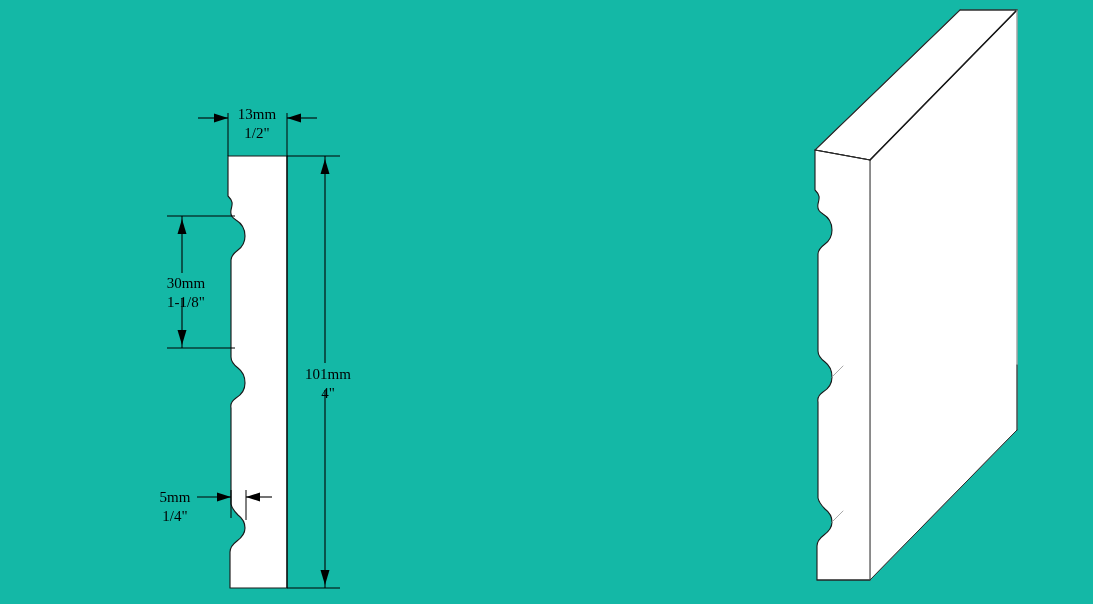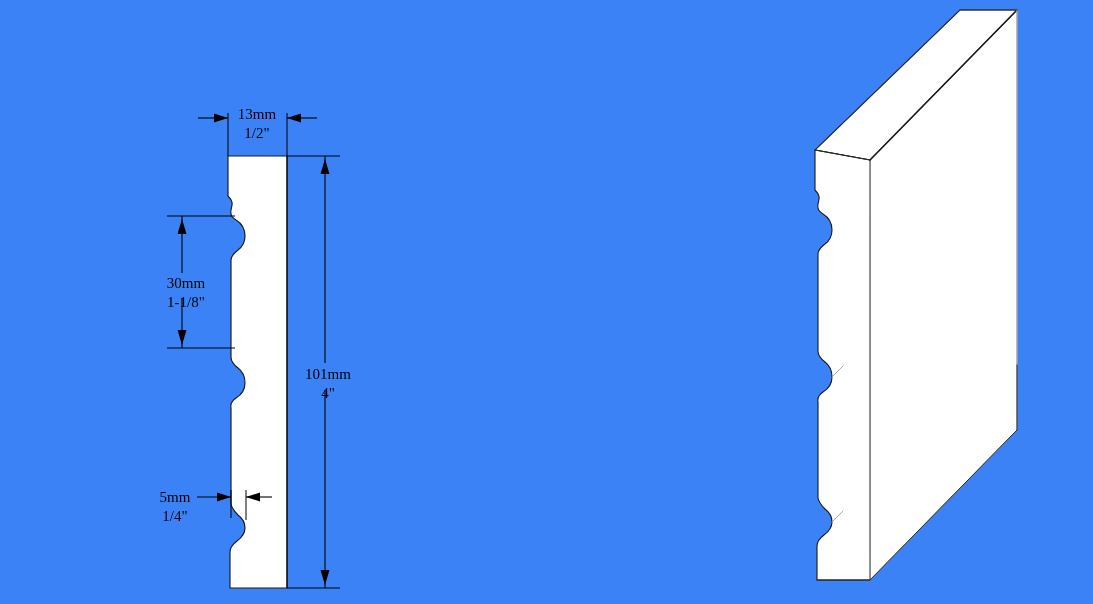--- a/index.html
+++ b/index.html
@@ -10,21 +10,21 @@
   body {
     width: 1093px;
     height: 604px;
     overflow: hidden;
     font-family: "Liberation Serif", "DejaVu Serif", serif;
   }
   #drawing-root {
     position: relative;
     width: 1093px;
     height: 604px;
-    background: #3b82f6;
+    background: #14b8a6;
   }
   svg#technical-drawing {
     display: block;
     width: 1093px;
     height: 604px;
   }
   .dim-text {
     font-family: "Liberation Serif", "DejaVu Serif", serif;
     font-size: 15px;
     fill: #000000;

